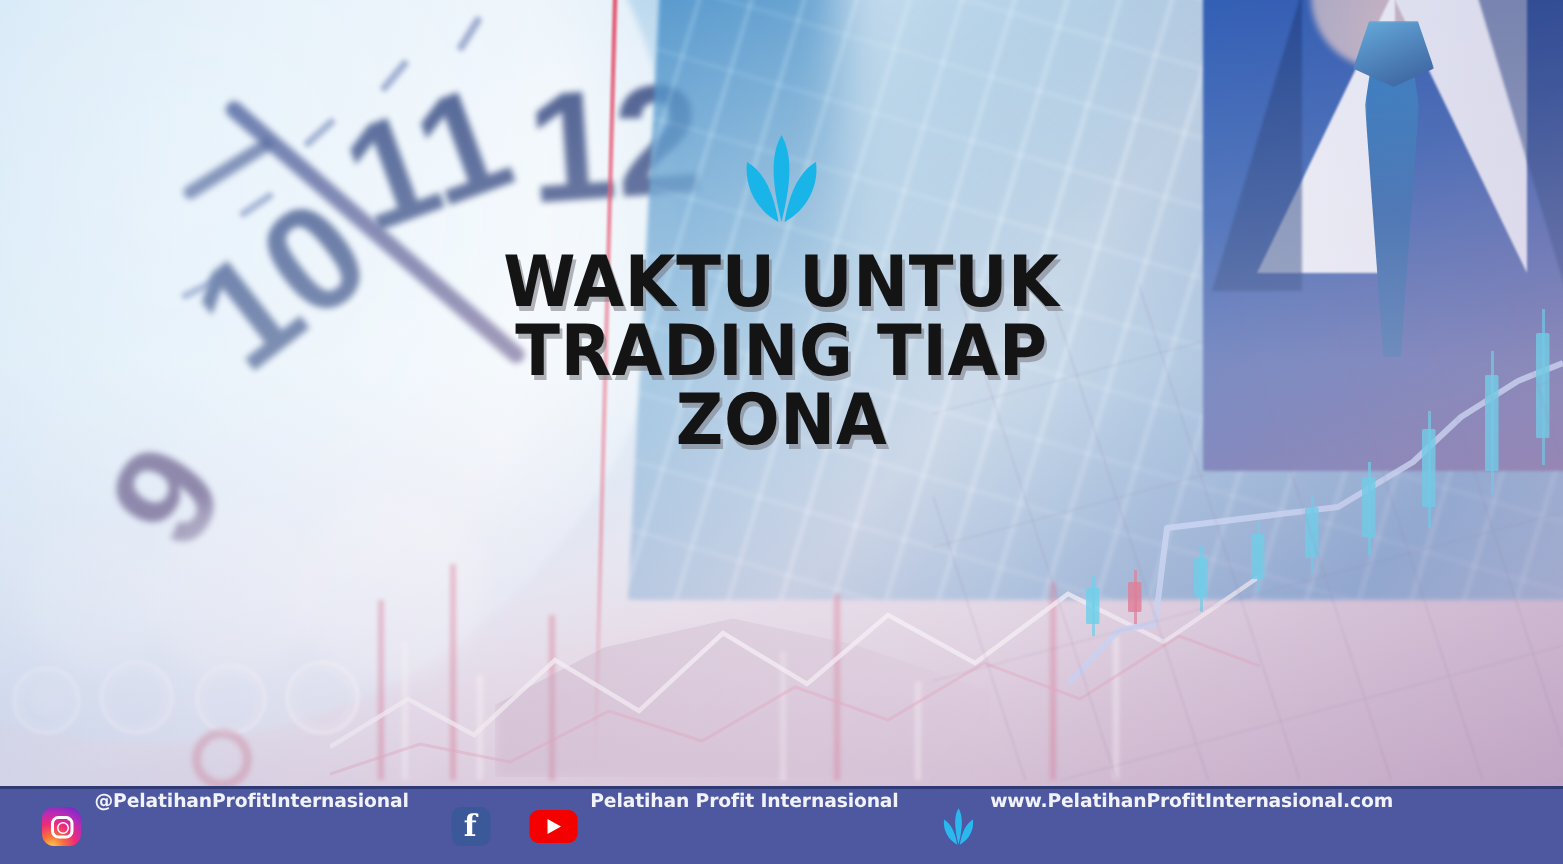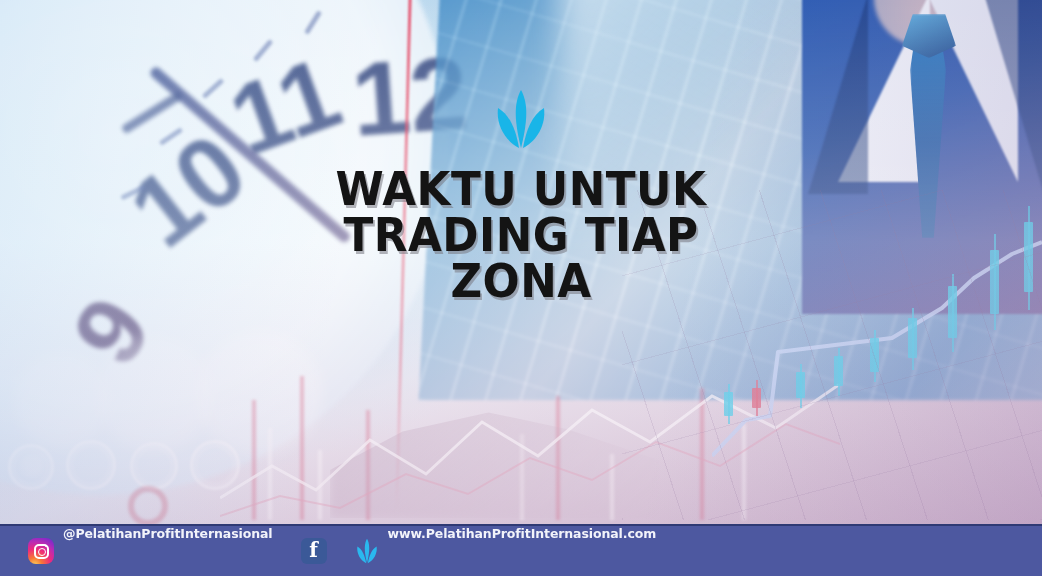--- a/index.html
+++ b/index.html
@@ -411,20 +411,28 @@
       </span>
       <span class="flabel" style="margin-left:9px;">@PelatihanProfitInternasional</span>
     </div>
 
     <div class="fitem" style="margin-left:28px;">
       <span class="ficon">
         <span class="fb-icon">f</span>
       </span>
     </div>
 
+    <div class="fitem" style="margin-left:26px;">
+      <span class="ficon">
+        <span class="yt-icon">
+            <span class="yt-tri"></span>
+          </span>
+      </span>
+      <span class="flabel" style="margin-left:9px;">Pelatihan Profit Internasional</span>
+    </div>
 
     <div class="fitem" style="margin-left:26px;">
       <span class="ficon">
         <svg class="web-icon" viewBox="0 0 66 62">
           <path d="M33 2 C27 13 25 28 33 60 C41 28 39 13 33 2 Z" fill="#2ab8ef"></path>
           <path d="M10 20 C8 36 16 52 31 60 C28 42 22 27 10 20 Z" fill="#2ab8ef"></path>
           <path d="M56 20 C58 36 50 52 35 60 C38 42 44 27 56 20 Z" fill="#2ab8ef"></path>
         </svg>
       </span>
       <span class="flabel" style="margin-left:7px;">www.PelatihanProfitInternasional.com</span>

